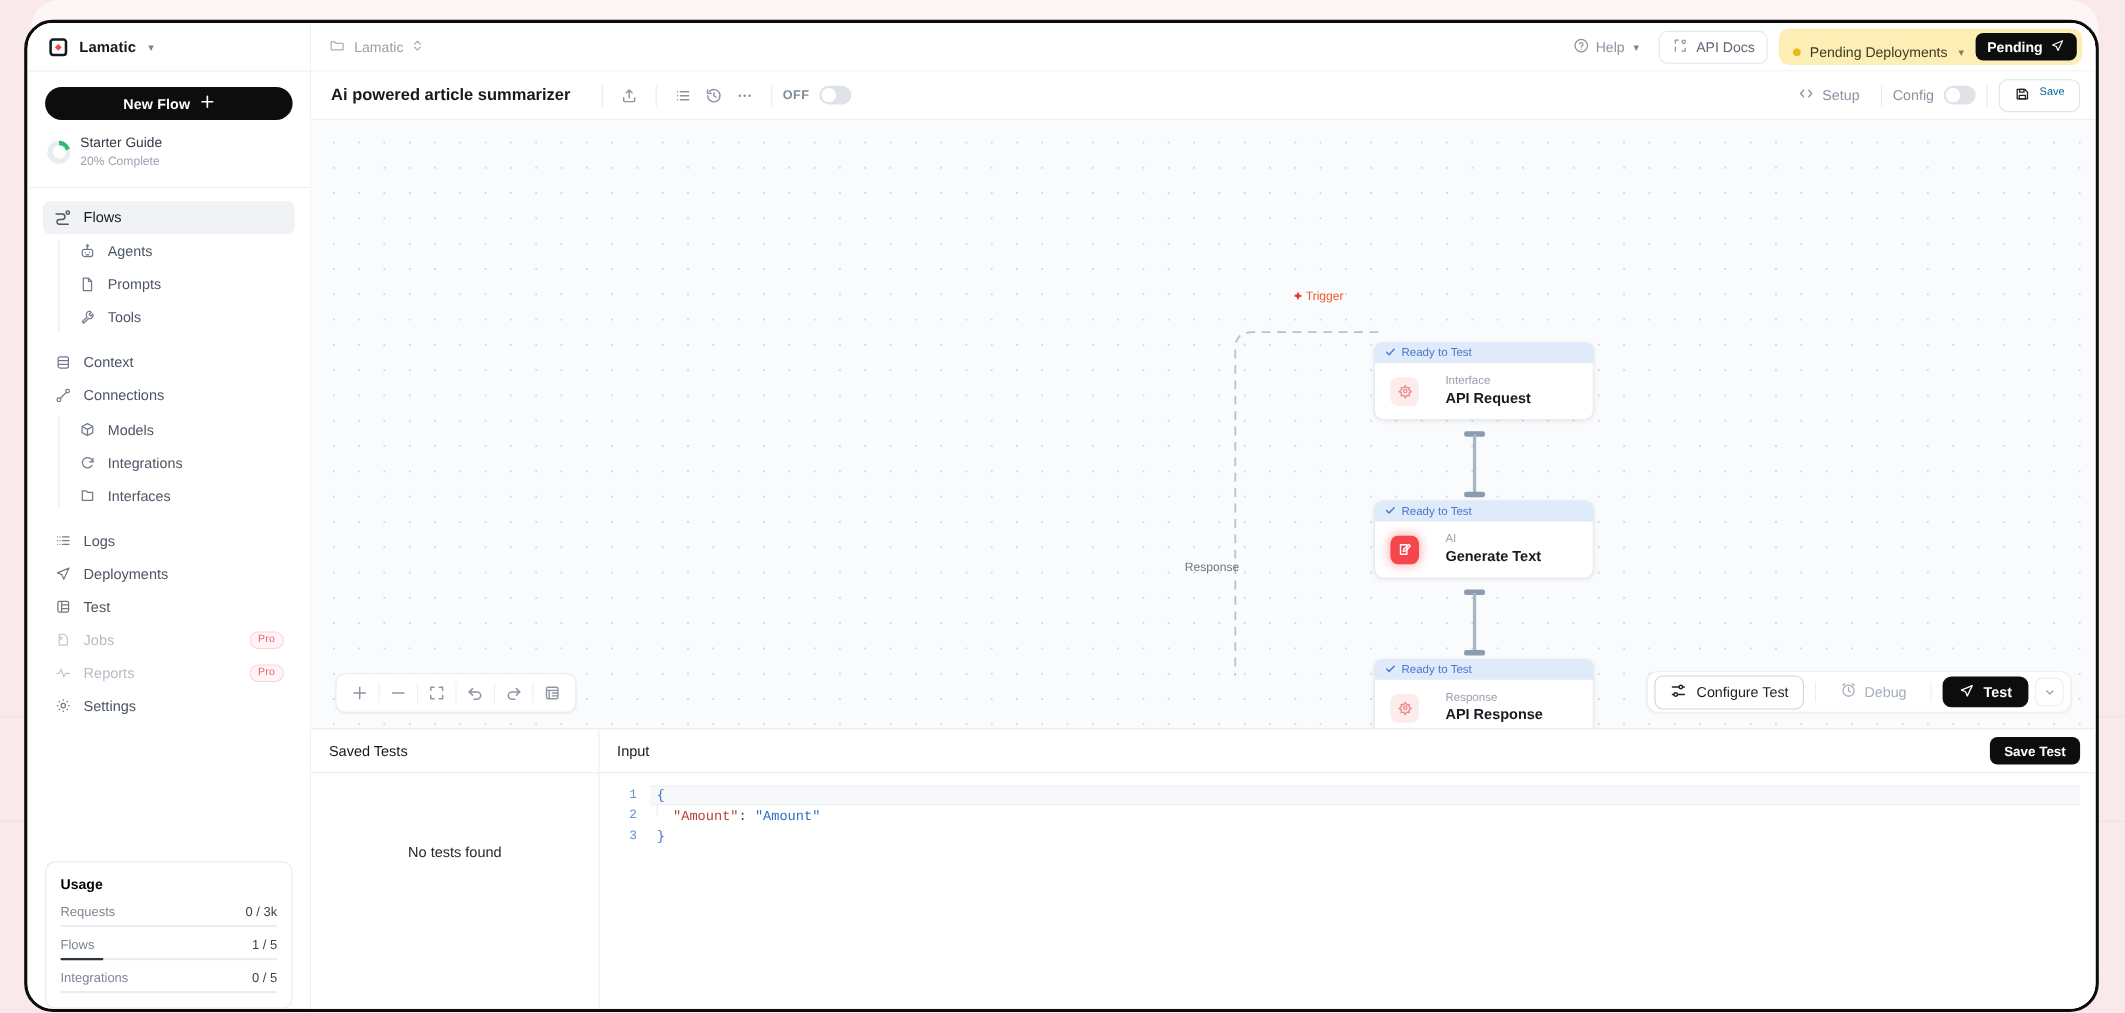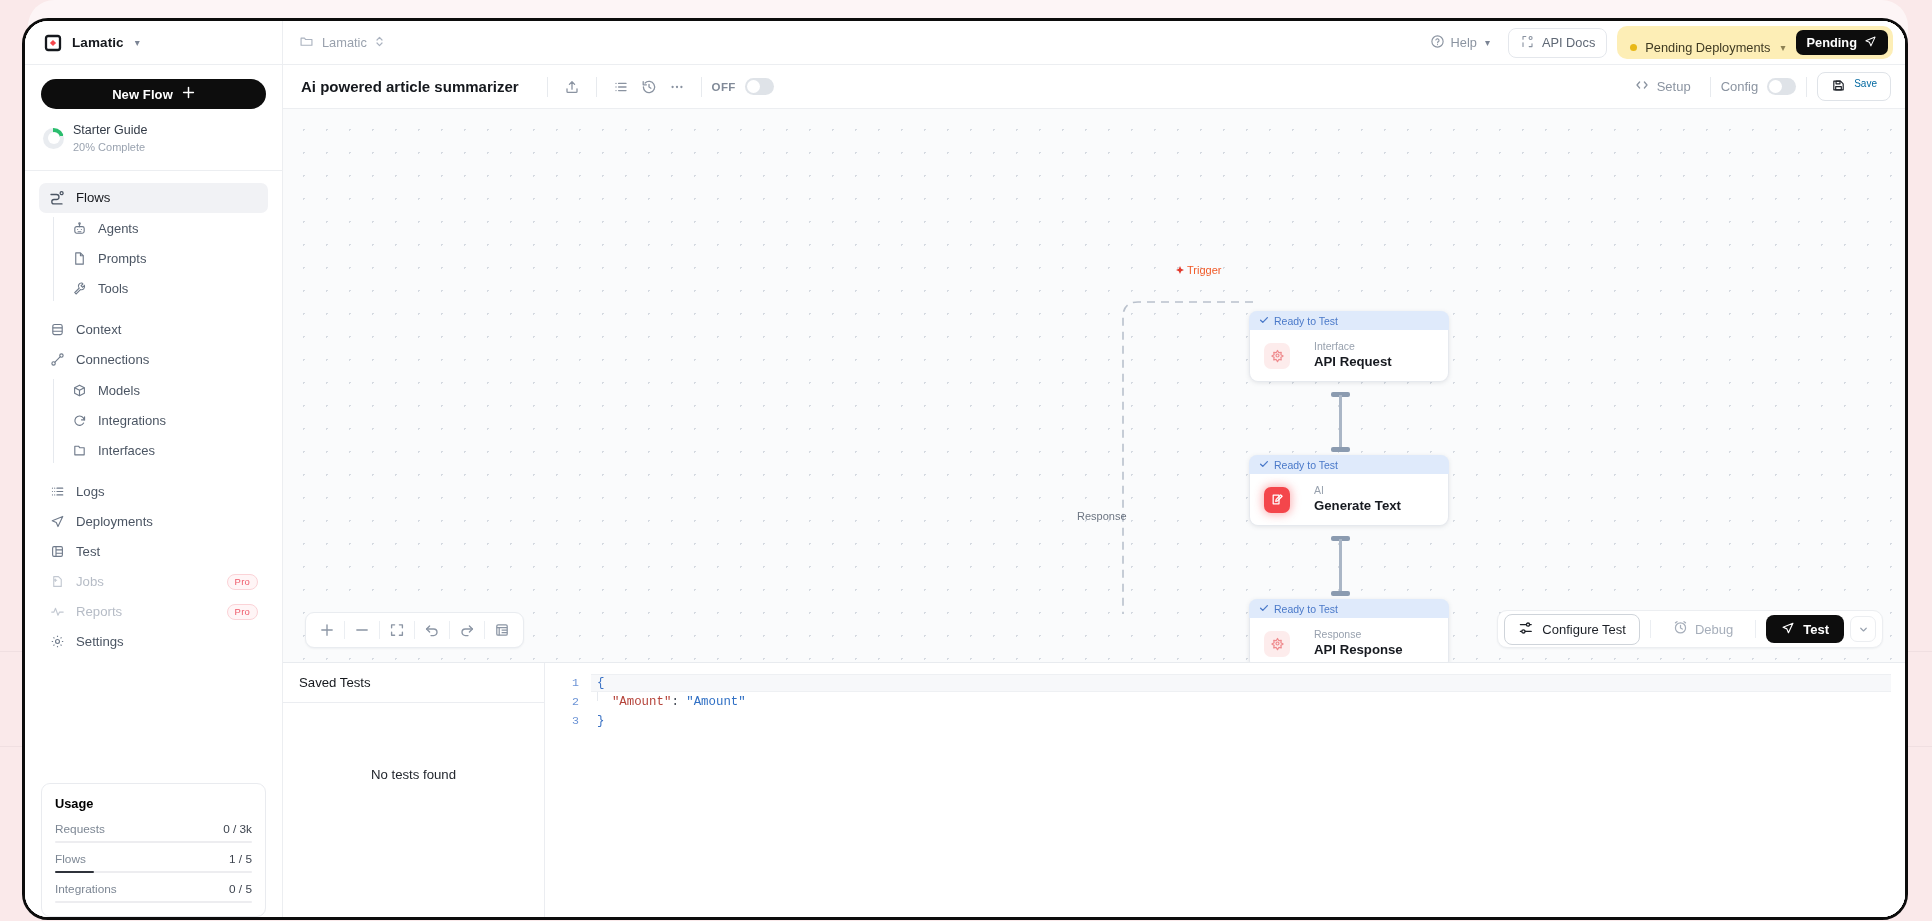--- a/index.html
+++ b/index.html
@@ -733,20 +733,26 @@
     </div>
 
     <div class="bottom">
       <div class="saved">
         <div class="panel-head">Saved Tests</div>
         <div class="saved-empty">
           <span>No tests found</span>
         </div>
       </div>
       <div class="inputpane">
+        <div class="input-head">
+          <span class="ttl">Input</span>
+          <span class="savetest-btn">
+            <span>Save Test</span>
+          </span>
+        </div>
         <div class="editor">
           <div class="indent-line"></div>
           <div class="eline">
             <span class="gutter">1</span>
             <span class="code active"><span class="tok-brace">{</span></span>
           </div>
           <div class="eline">
             <span class="gutter">2</span>
             <span class="code">&nbsp;&nbsp;<span class="tok-key">"Amount"</span><span class="tok-colon">: </span><span class="tok-str">"Amount"</span></span>
           </div>

